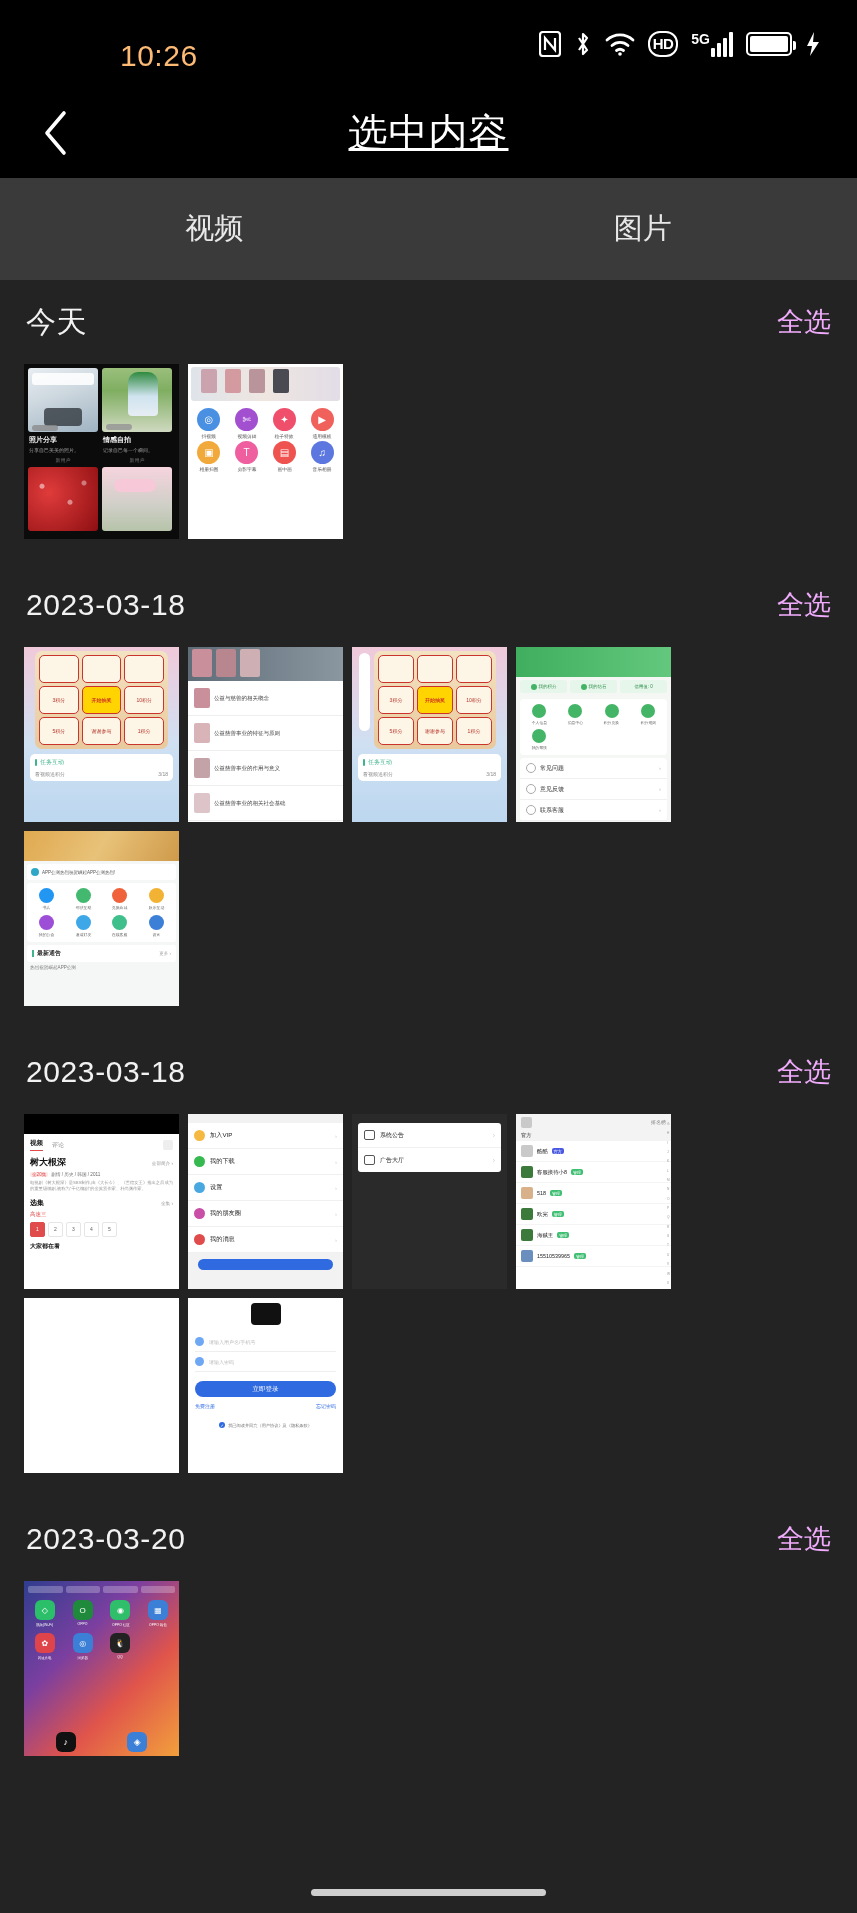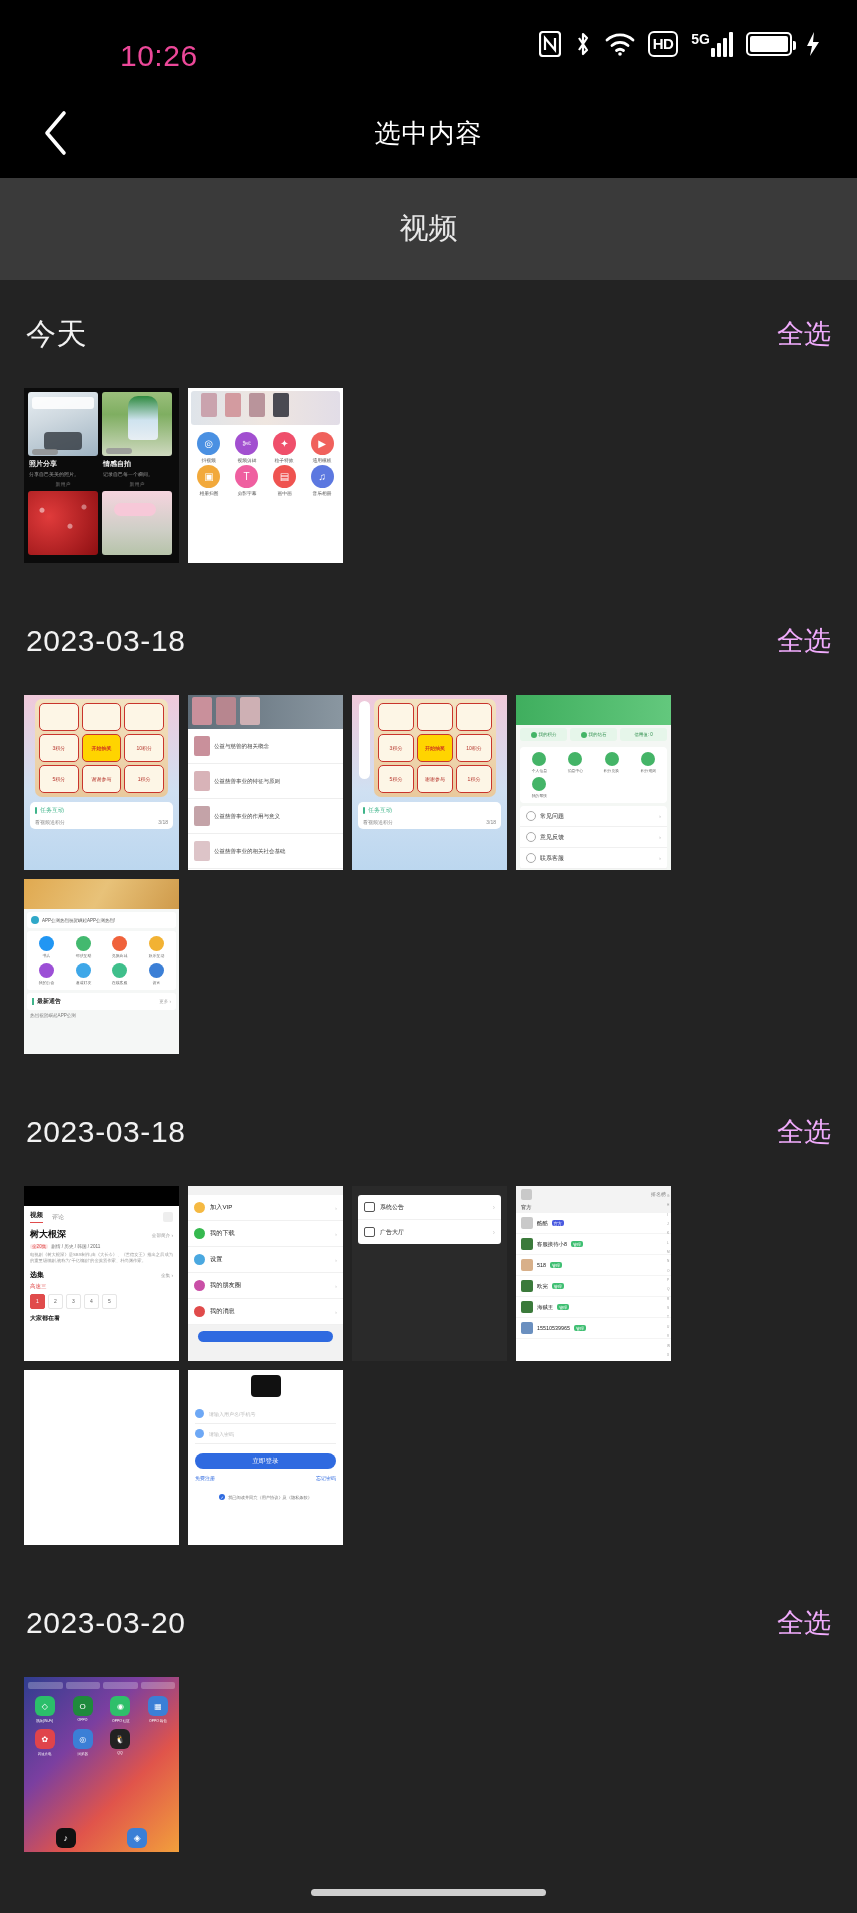--- a/index.html
+++ b/index.html
@@ -11,25 +11,25 @@
     -webkit-font-smoothing:antialiased;
   }
   .phone{position:relative;width:857px;height:1913px;background:#232323;overflow:hidden;}
 
   
   .statusbar{
     position:relative;height:88px;background:#000;
     display:flex;align-items:center;justify-content:space-between;
     padding:0 36px 0 0;box-sizing:border-box;
   }
-  .sb-time{color:#ec4899;font-size:30px;letter-spacing:.5px;margin-left:120px;font-weight:400;margin-top:24px;}
+  .sb-time{color:#fdba74;font-size:30px;letter-spacing:.5px;margin-left:120px;font-weight:400;margin-top:24px;}
   .sb-icons{display:flex;align-items:center;gap:13px;}
   .sb-icons svg{display:block;}
   .ic-hd{
-    border:2.5px solid #fff;border-radius:6px;color:#fff;font-size:15px;
+    border:2.5px solid #fff;border-radius:12px;color:#fff;font-size:15px;
     line-height:1;padding:3px 3px 4px 3px;font-weight:700;letter-spacing:-.5px;
   }
   .ic-5g{display:flex;align-items:flex-end;color:#fff;}
   .ic-5g .g5{font-size:14px;font-weight:700;line-height:1;margin-right:1px;margin-bottom:11px;}
   .bars{display:flex;align-items:flex-end;gap:2px;height:26px;}
   .bars i{display:block;width:4px;background:#fff;border-radius:1px;}
   .bars i:nth-child(1){height:9px;}
   .bars i:nth-child(2){height:14px;}
   .bars i:nth-child(3){height:19px;}
   .bars i:nth-child(4){height:25px;}
@@ -43,21 +43,21 @@
   
   .titlebar{
     position:relative;height:90px;background:#000;
     display:flex;align-items:center;justify-content:center;
   }
   .back-btn{
     position:absolute;left:20px;top:0;bottom:0;width:72px;
     display:flex;align-items:center;justify-content:center;cursor:pointer;
   }
   .back-btn svg{display:block;}
-  .title-text{color:#fff;font-size:26px;letter-spacing:1px;}
+  .title-text{color:#fff;font-size:39px;letter-spacing:1px;text-decoration:underline;}
 
   
   .tabbar{
     height:102px;background:#3a3a3a;display:flex;align-items:stretch;position:relative;
   }
   .tab{
     flex:1;display:flex;align-items:center;justify-content:center;
     color:#e8e8e8;font-size:29px;position:relative;cursor:pointer;
   }
   .tab.active{color:#5b9bf0;}
@@ -66,21 +66,21 @@
     bottom:0;width:200px;height:6px;background:#4a86e8;border-radius:3px;
   }
 
   
   .content{
     position:absolute;top:280px;left:0;right:0;bottom:0;
     background:#232323;overflow:hidden;
   }
   .section-head{
     display:flex;align-items:center;justify-content:space-between;
-    padding:12px 26px;height:84px;
+    padding:0 26px;height:84px;
   }
   .section-title{color:#f2f2f2;font-size:30px;letter-spacing:.6px;}
   .select-all{color:#f0abfc;font-size:27px;cursor:pointer;}
 
   .grid{
     display:flex;flex-wrap:wrap;gap:9px;padding:0 24px;box-sizing:border-box;
   }
   .thumb{
     width:155px;height:175px;background:#fff;overflow:hidden;position:relative;
     cursor:pointer;flex:0 0 auto;
@@ -331,20 +331,21 @@
         <svg width="26" height="46" viewBox="0 0 26 46">
             <path d="M21 3L4 23l17 20" fill="none" stroke="#fff" stroke-width="3.6" stroke-linecap="round" stroke-linejoin="round"></path>
           </svg>
       </span>
     </div>
     <div class="title-text">选中内容</div>
   </div>
 
   <div class="tabbar">
     <div class="tab">视频</div>
+    <div class="tab">图片</div>
   </div>
 
   <div class="content">
 
     <div class="section-head">
       <div class="section-title">今天</div>
       <div class="select-all">全选</div>
     </div>
     <div class="grid">
 

